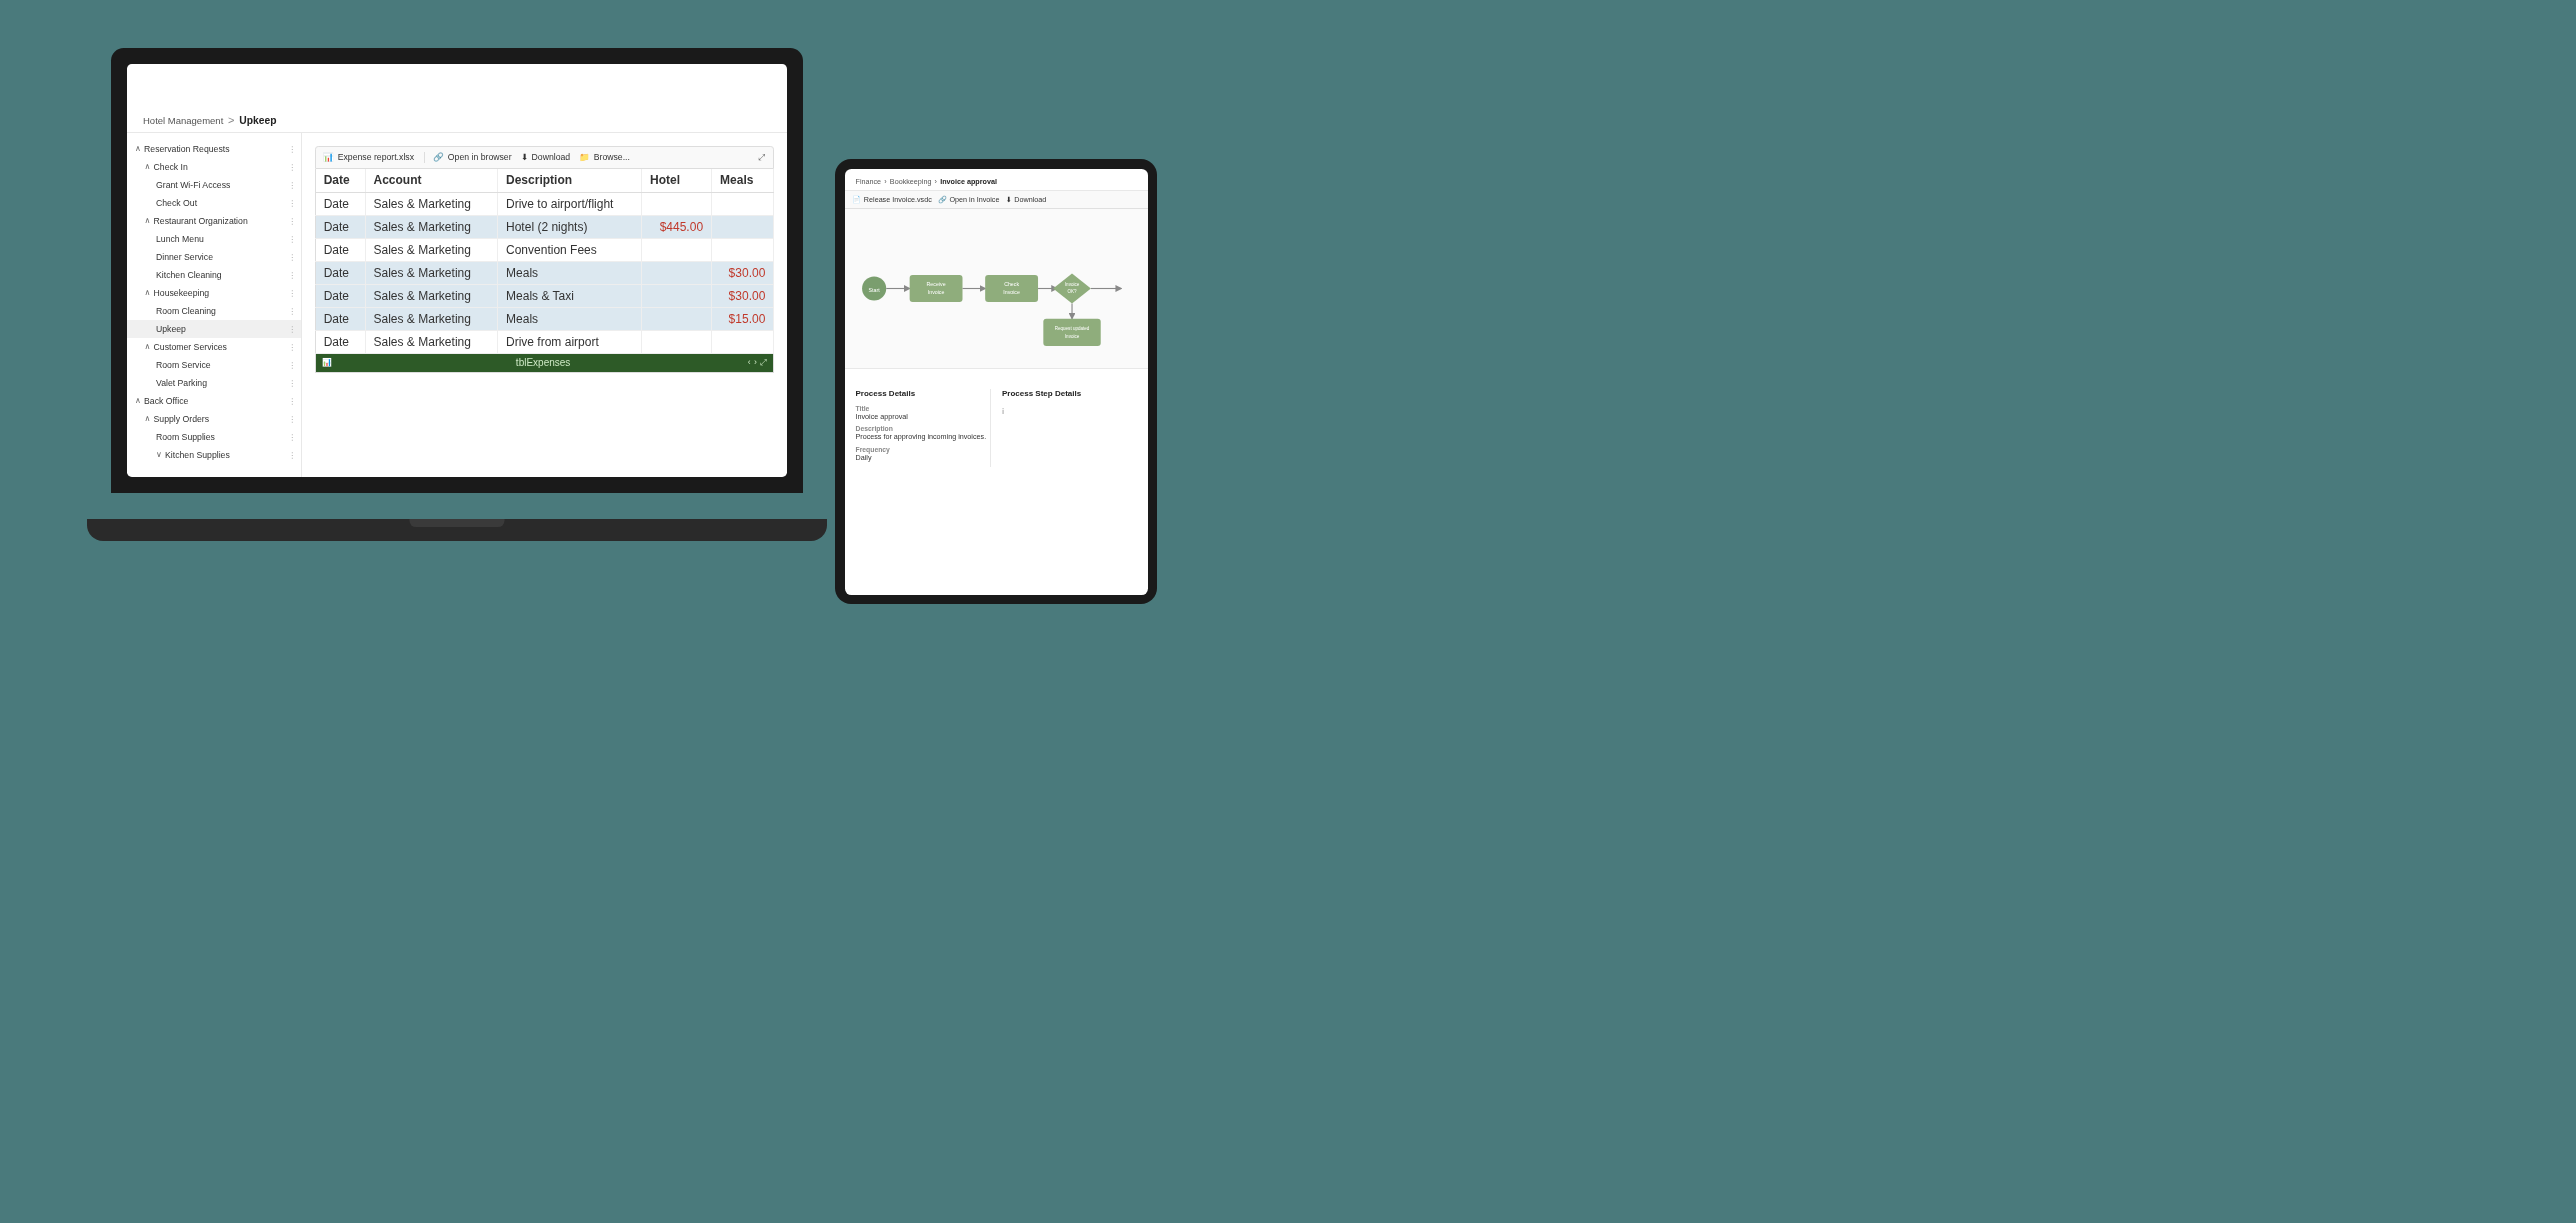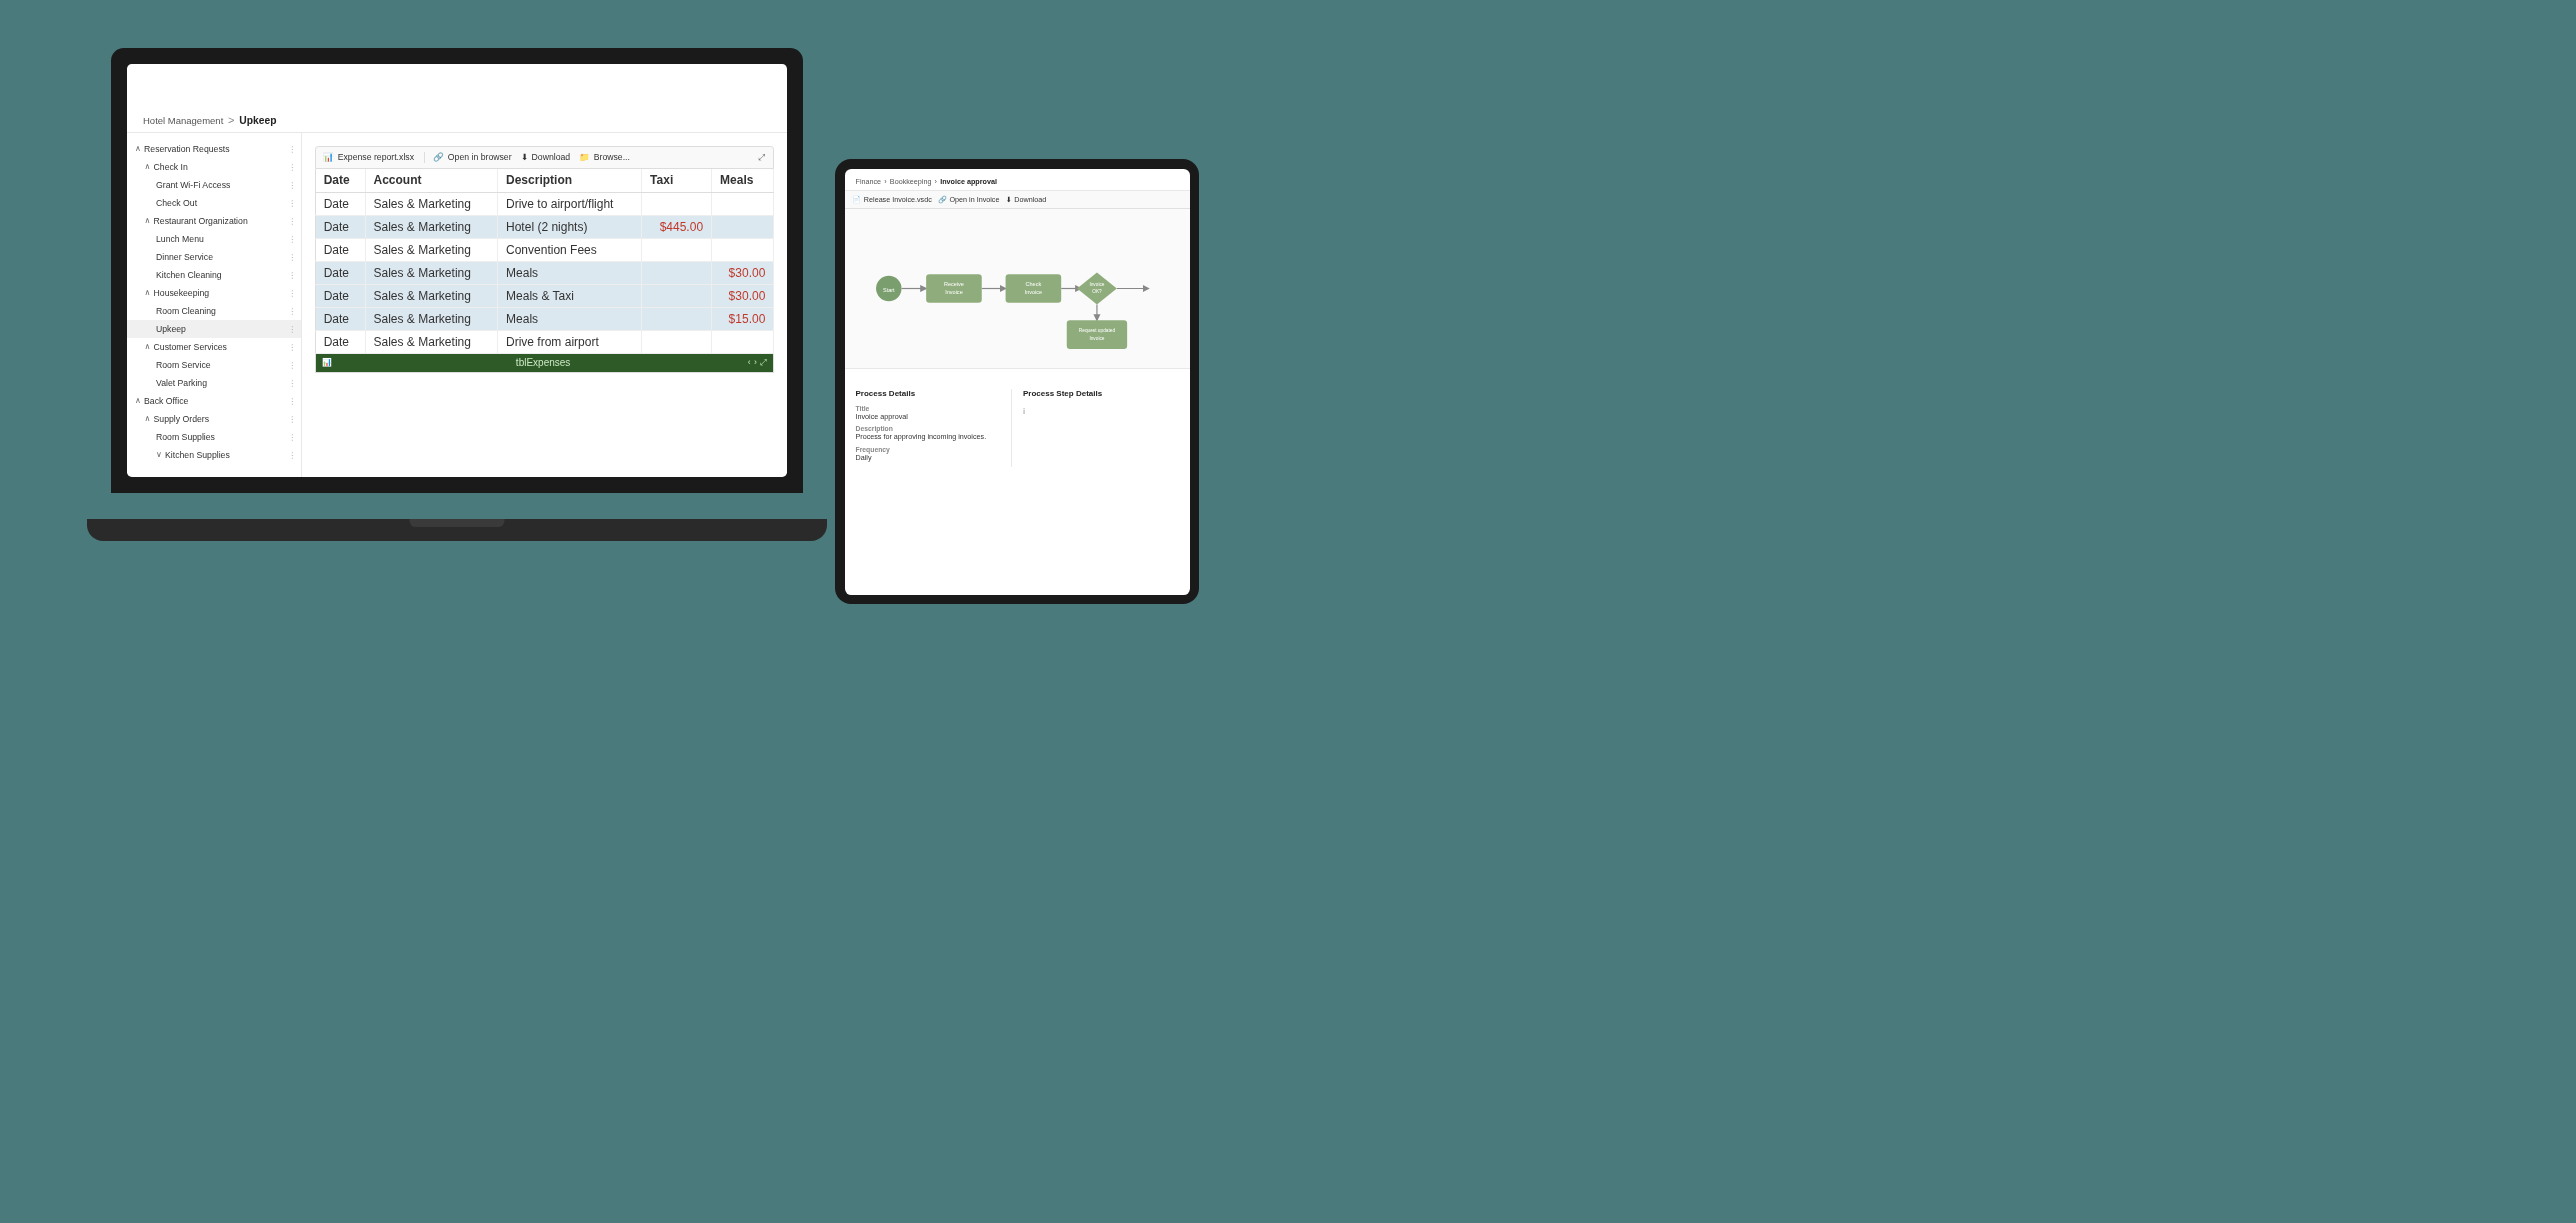--- a/index.html
+++ b/index.html
@@ -75,21 +75,21 @@
     
     .tablet {
       position: absolute;
       right: 159px;
       top: 143px;
       width: 334px;
       height: 445px;
     }
 
     .tablet-body {
-      width: 364px;
+      width: 322px;
       height: 445px;
       background: #1a1a1a;
       border-radius: 16px;
       padding: 9.5px;
     }
 
     .tablet-screen {
       width: 100%;
       height: 100%;
       background: #ffffff;
@@ -522,21 +522,21 @@
               </div>
               <span class="expand-icon">⤢</span>
             </div>
 
             <table class="expense-table">
               <thead>
                 <tr>
                   <th>Date</th>
                   <th>Account</th>
                   <th>Description</th>
-                  <th>Taxi</th>
+                  <th>Hotel</th>
                   <th>Meals</th>
                 </tr>
               </thead>
               <tbody id="expense-tbody">
               <tr>
                     <td>Date</td>
                     <td>Sales &amp; Marketing</td>
                     <td>Drive to airport/flight</td>
                     <td></td>
                     <td></td>

